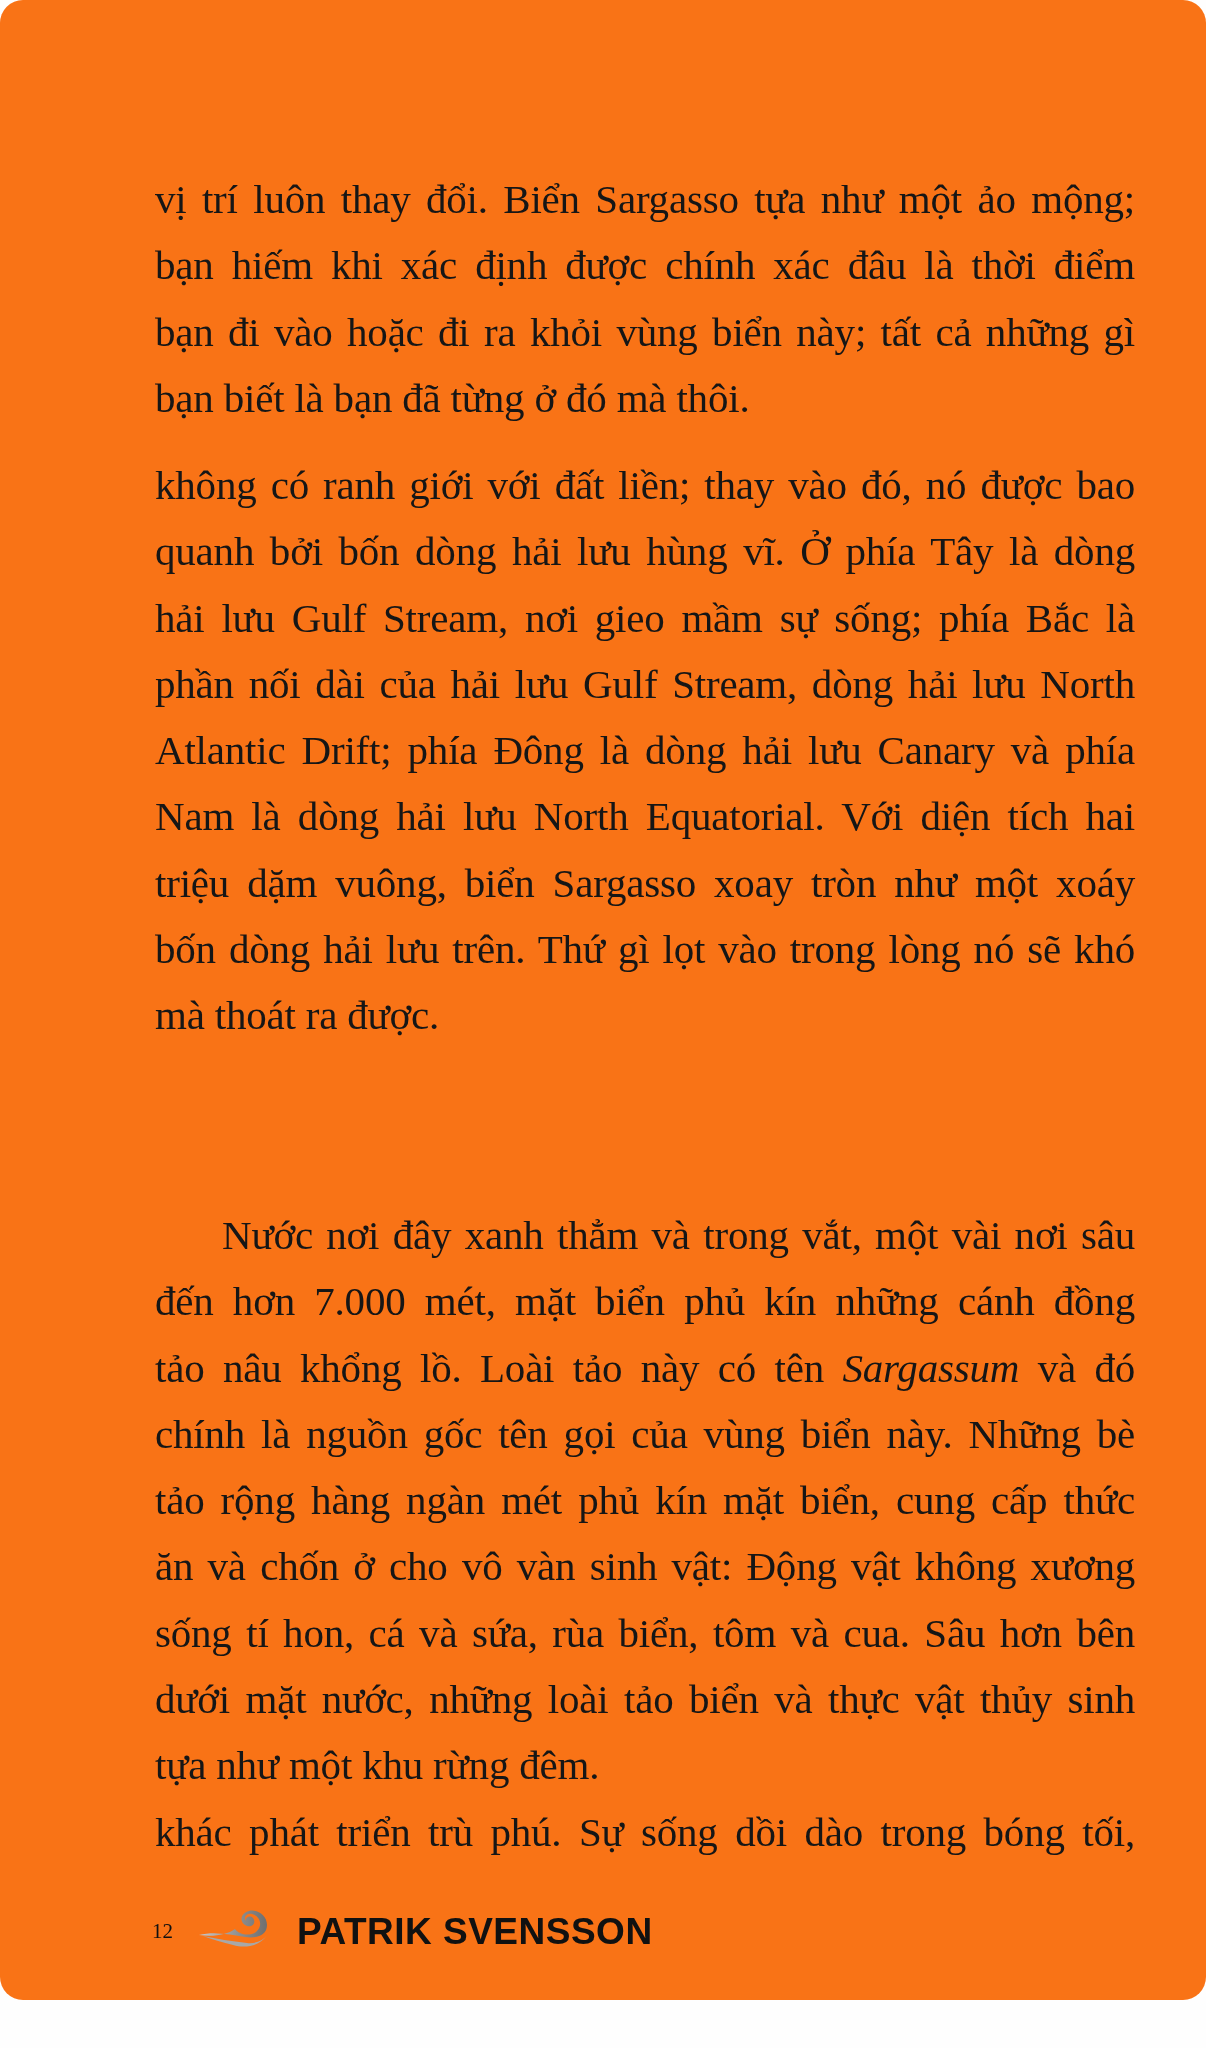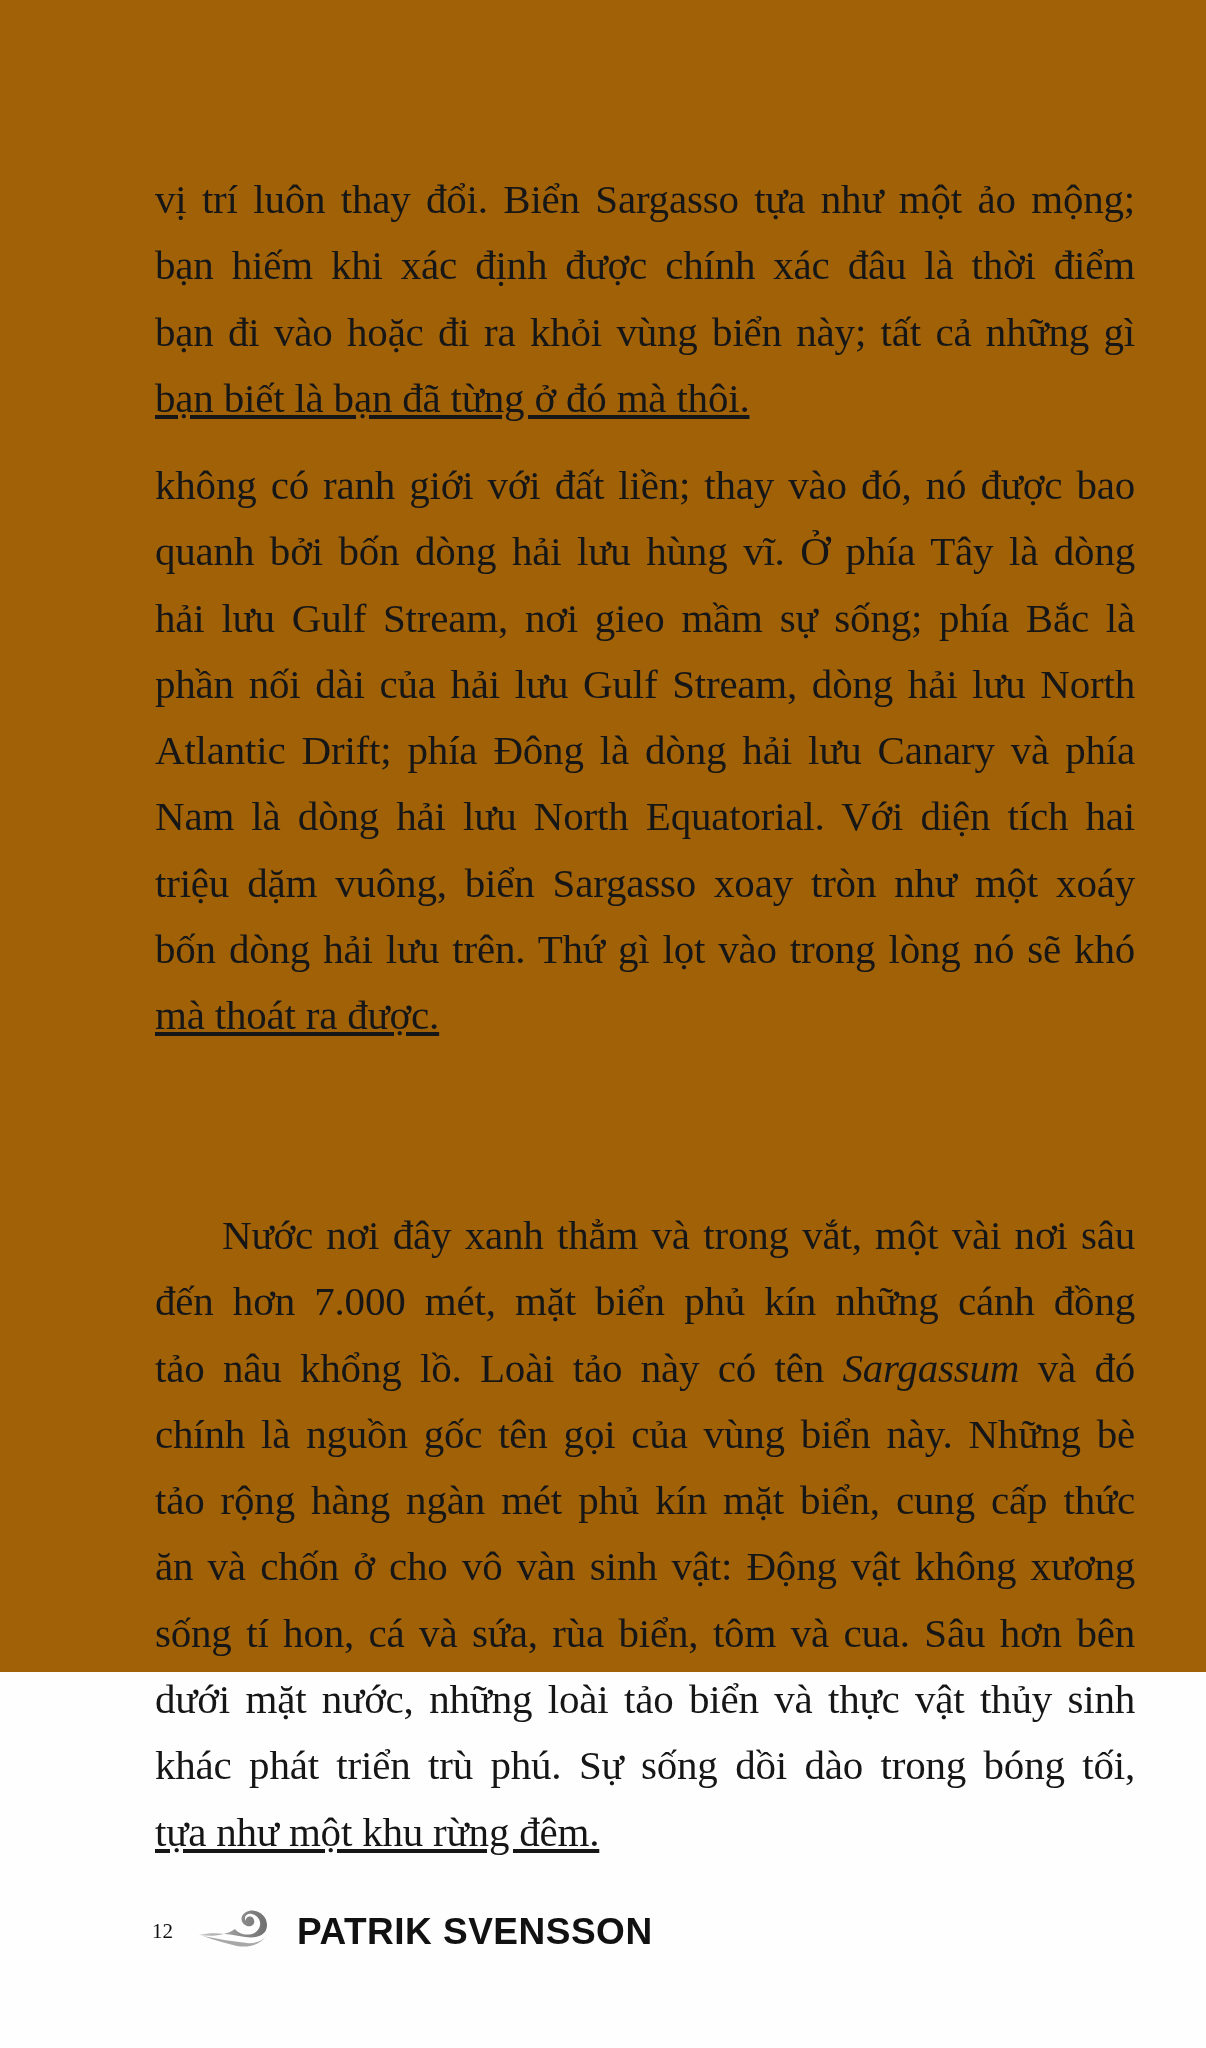--- a/index.html
+++ b/index.html
@@ -11,42 +11,42 @@
     width: 1206px;
     height: 2048px;
     position: relative;
     overflow: hidden;
     color: #161616;
     font-family: "Liberation Serif", "DejaVu Serif", serif;
   }
   .page {
     position: absolute;
     left: 0; top: 0;
-    width: 1206px; height: 1672px;
-    background: #a16207;
+    width: 1206px; height: 2000px;
+    background: #f97316;
+    border-radius: 23px;
   }
   .body-text {
     position: absolute;
     left: 155px;
     width: 980px;
     font-size: 41px;
     line-height: 66.3px;
   }
   .line {
     display: block;
     height: 66.3px;
     white-space: nowrap;
     text-align: justify;
     text-align-last: justify;
     letter-spacing: -0.2px;
   }
   .line.last {
     text-align: left;
     text-align-last: left;
-    text-decoration: underline;
   }
   .line.indent {
     padding-left: 67px;
   }
   .line .wrap {
     display: block;
     white-space: normal;
     text-align: inherit;
     text-align-last: inherit;
   }
@@ -151,25 +151,25 @@
       </span>
     <span class="line">
         <span class="wrap">ăn và chốn ở cho vô vàn sinh vật: Động vật không xương</span>
       </span>
     <span class="line">
         <span class="wrap">sống tí hon, cá và sứa, rùa biển, tôm và cua. Sâu hơn bên</span>
       </span>
     <span class="line">
         <span class="wrap">dưới mặt nước, những loài tảo biển và thực vật thủy sinh</span>
       </span>
+    <span class="line last">
+        <span class="wrap">tựa như một khu rừng đêm.</span>
+      </span>
     <span class="line">
         <span class="wrap">khác phát triển trù phú. Sự sống dồi dào trong bóng tối,</span>
-      </span>
-    <span class="line last">
-        <span class="wrap">tựa như một khu rừng đêm.</span>
       </span>
   </div>
 
   <div class="footer">
     <span class="page-number">12</span>
     <span class="wave-icon">
       <svg width="74" height="46" viewBox="0 0 74 46">
         <defs>
           <linearGradient id="wg" x1="0" y1="0" x2="1" y2="0">
             <stop offset="0" stop-color="#c9c9c9"></stop>

